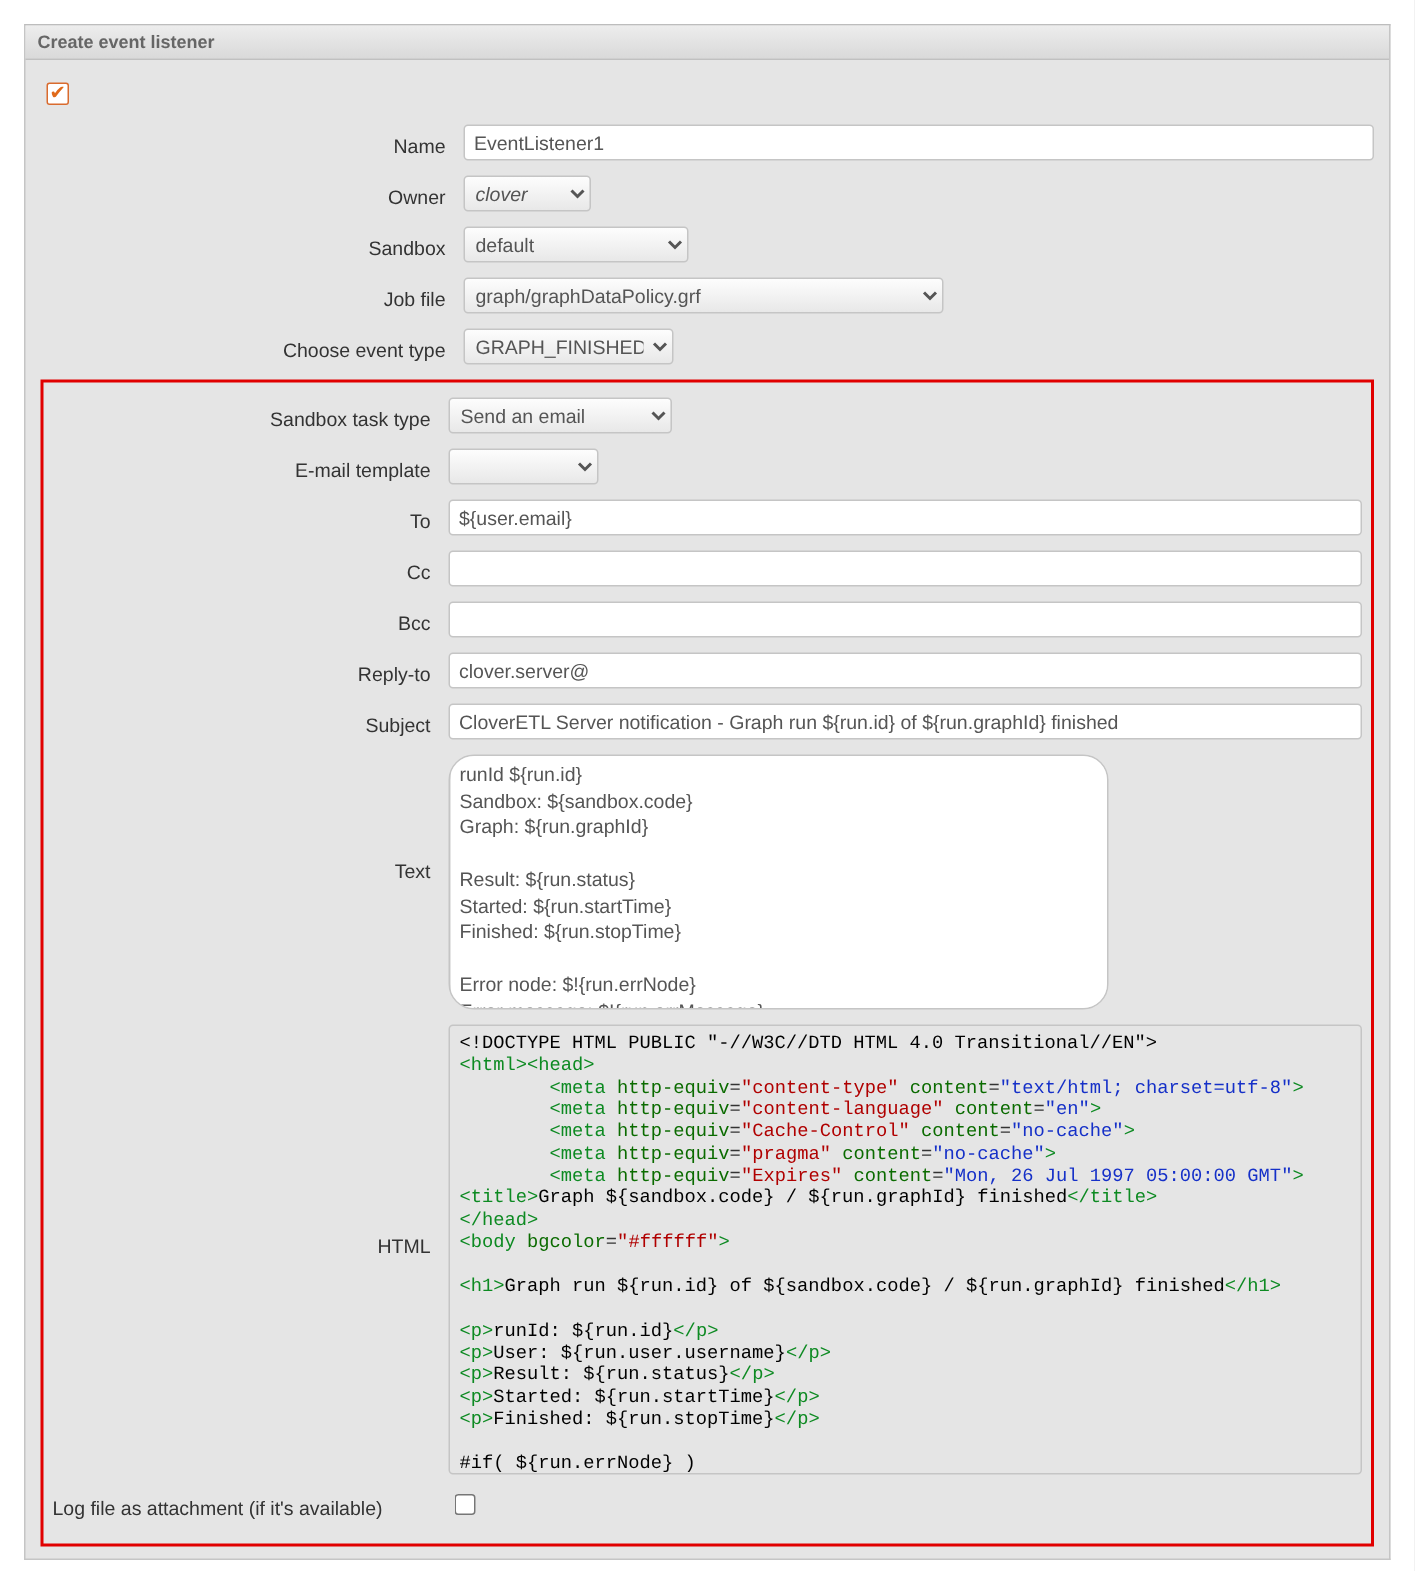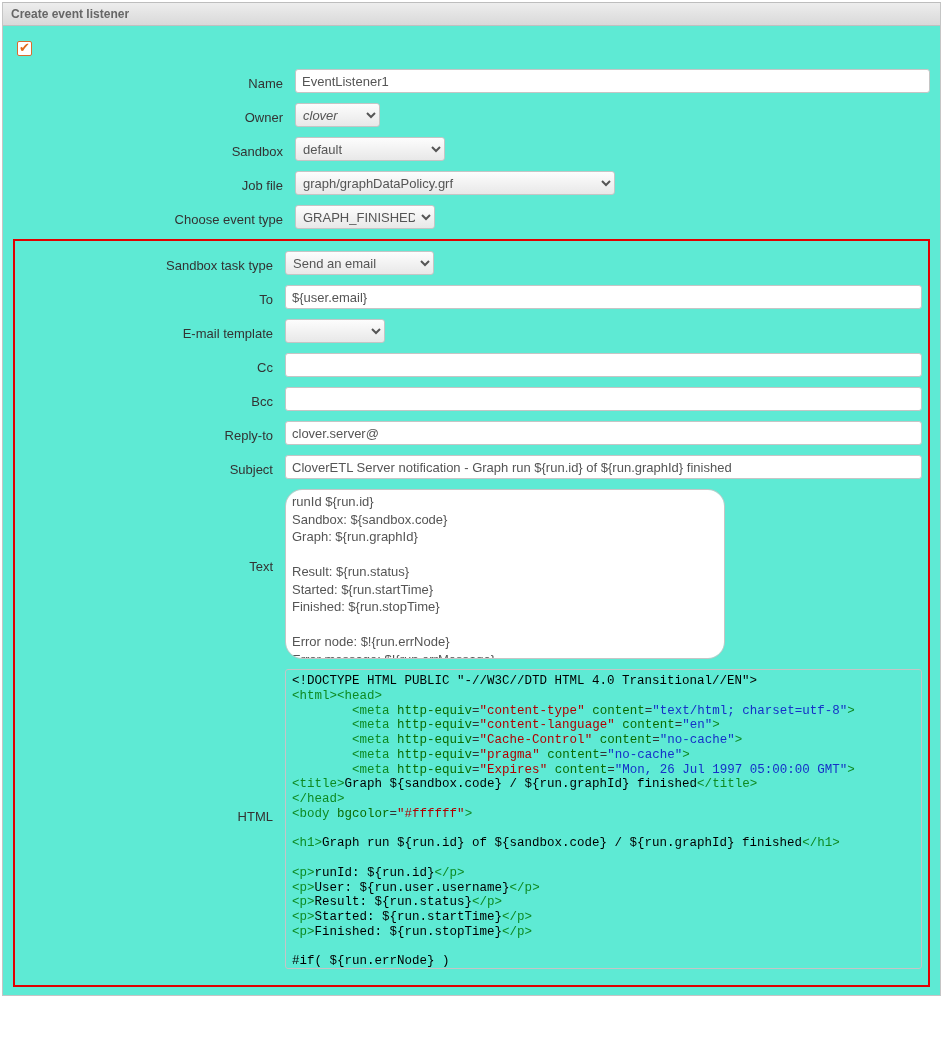--- a/index.html
+++ b/index.html
@@ -6,22 +6,22 @@
   body {
     margin: 0;
     font-family: Arial, Helvetica, sans-serif;
     font-size: 13px;
     color: #333;
     background: #fff;
   }
   .panel {
     border: 1px solid #c5c5c5;
     border-top: 1px solid #bdbdbd;
-    margin: 2px;
-    background: #5eead4;
+    margin: 16px;
+    background: #e5e5e5;
   }
   .panel-header {
     background: linear-gradient(#ededed, #d9d9d9);
     border-bottom: 1px solid #c0c0c0;
     font-size: 12px;
     font-weight: bold;
     color: #666;
     padding: 4px 8px;
   }
   .form-body { padding: 12px 10px 8px 10px; }
@@ -158,29 +158,29 @@
     <div class="red-box">
 
       <div class="form-row">
         <label class="form-label">Sandbox task type</label>
         <select class="select-task">
           <option>Send an email</option>
         </select>
       </div>
 
       <div class="form-row">
-        <label class="form-label">To</label>
-        <input type="text" class="wfull" value="${user.email}" style="">
-      </div>
-
-      <div class="form-row">
         <label class="form-label">E-mail template</label>
         <select class="select-tmpl">
           <option></option>
         </select>
+      </div>
+
+      <div class="form-row">
+        <label class="form-label">To</label>
+        <input type="text" class="wfull" value="${user.email}" style="">
       </div>
 
       <div class="form-row">
         <label class="form-label">Cc</label>
         <input type="text" class="wfull" value="" style="">
       </div>
 
       <div class="form-row">
         <label class="form-label">Bcc</label>
         <input type="text" class="wfull" value="" style="">
@@ -231,17 +231,21 @@
 <span class="kw">&lt;<span>p</span>&gt;</span><span class="black">Result: ${run.status}</span><span class="kw">&lt;/<span>p</span>&gt;</span>
 <span class="kw">&lt;<span>p</span>&gt;</span><span class="black">Started: ${run.startTime}</span><span class="kw">&lt;/<span>p</span>&gt;</span>
 <span class="kw">&lt;<span>p</span>&gt;</span><span class="black">Finished: ${run.stopTime}</span><span class="kw">&lt;/<span>p</span>&gt;</span>
 
 <span class="black">#if( ${run.errNode} )</span>
 
 
 </div>
       </div>
 
+      <div class="form-row">
+        <label class="form-label" style="text-align:left;width:264px;padding-left:0">Log file as attachment (if it's available)</label>
+        <input type="checkbox" class="checkbox-plain" style="">
+      </div>
 
     </div>
 
   </div>
 </div>
 
 </body></html>

